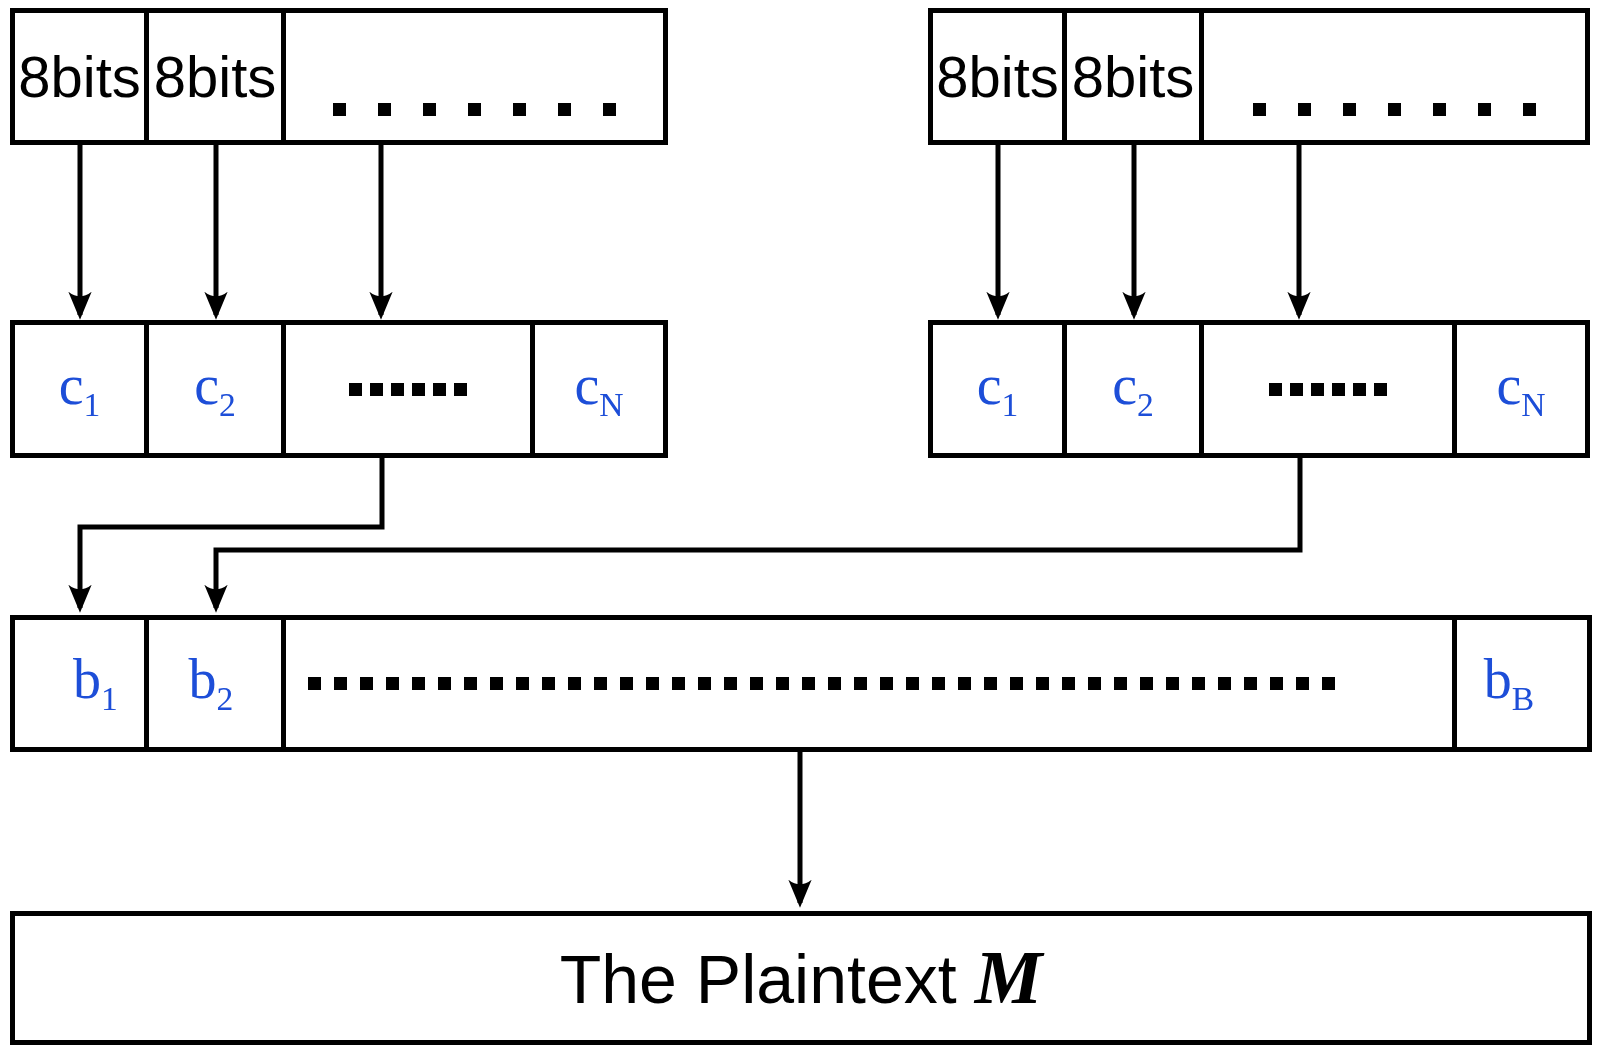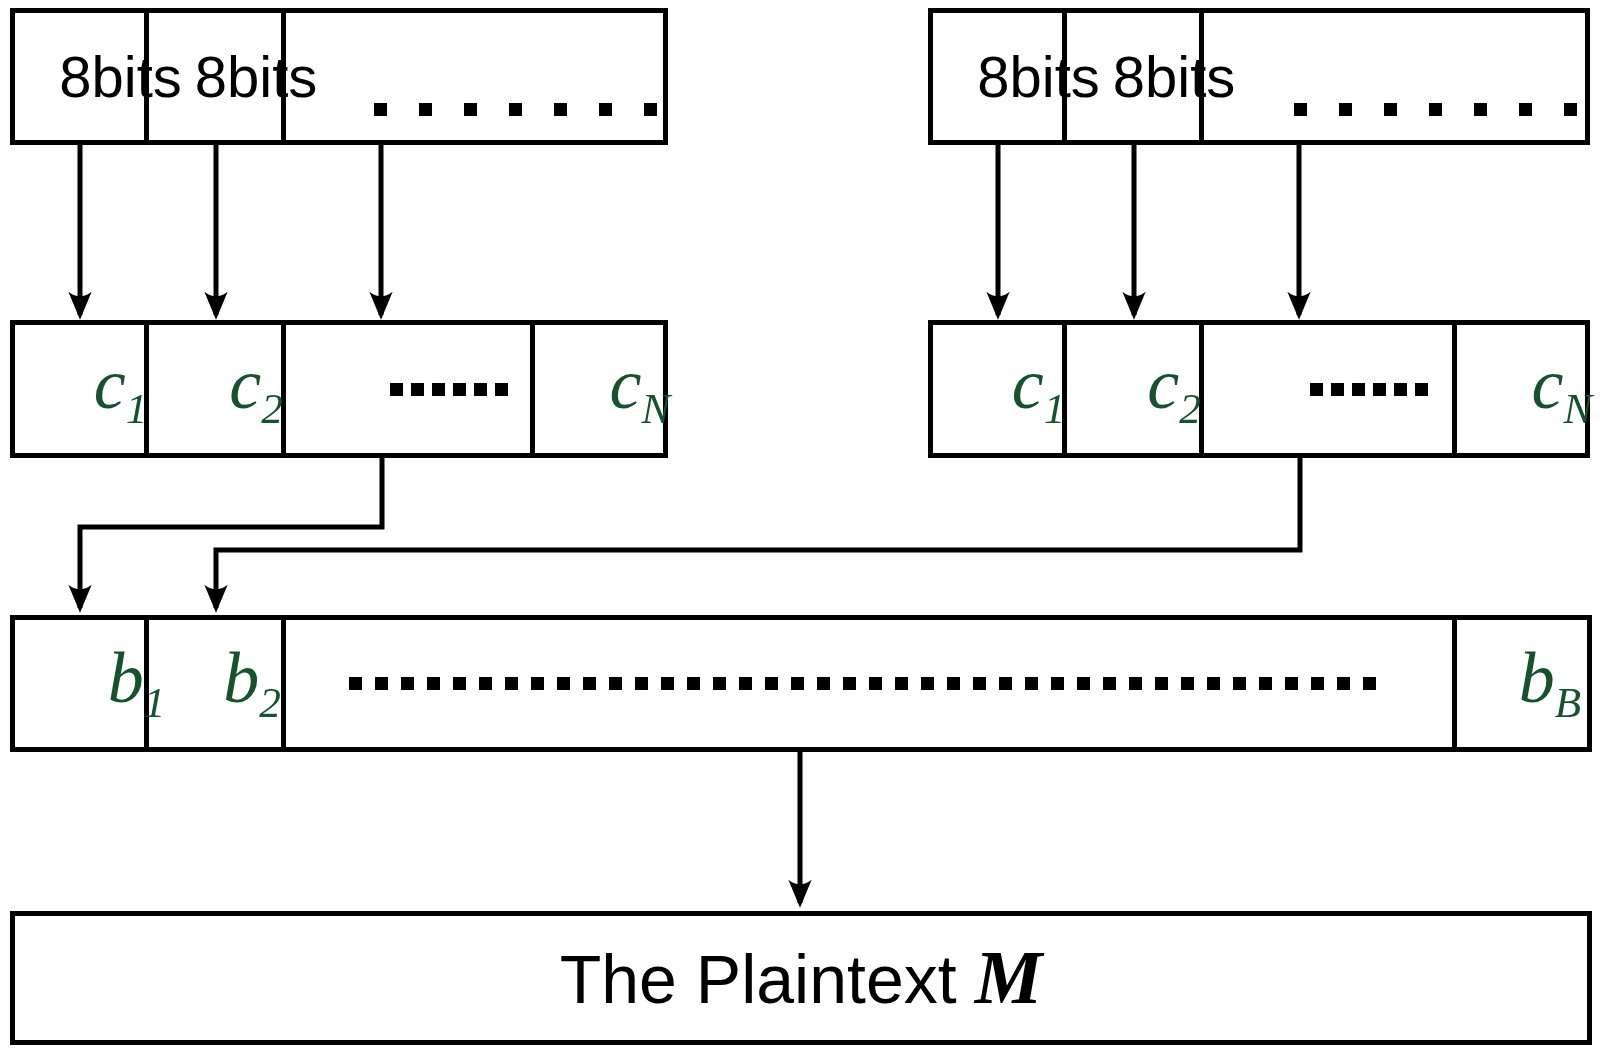--- a/index.html
+++ b/index.html
@@ -14,29 +14,28 @@
     position:absolute;
     border:5px solid #000;
     box-sizing:border-box;
     background:#fff;
   }
   .vsep{
     position:absolute;top:0;bottom:0;width:5px;background:#000;
   }
   .cell{
     position:absolute;top:0;bottom:0;
-    display:flex;align-items:center;justify-content:center;margin-left:41px;
+    display:flex;align-items:center;justify-content:center;
   }
   .bits-label{
     font-size:58px;color:#000;letter-spacing:0px;
   }
   .mvar{
     font-family:"Liberation Serif", serif;
-    font-style:italic;
-    font-size:72px;color:#14532d;line-height:1;
+    font-size:56px;color:#1d4ed8;line-height:1;
   }
   .mvar sub{
     font-size:0.60em;
     line-height:1;
   }
   .dots{display:flex;align-items:center;}
   .dots i{display:block;width:13px;height:13px;background:#000;flex:none;}
   .gap32{gap:32px;}
   .gap8{gap:8px;}
   .gap13{gap:13px;}

